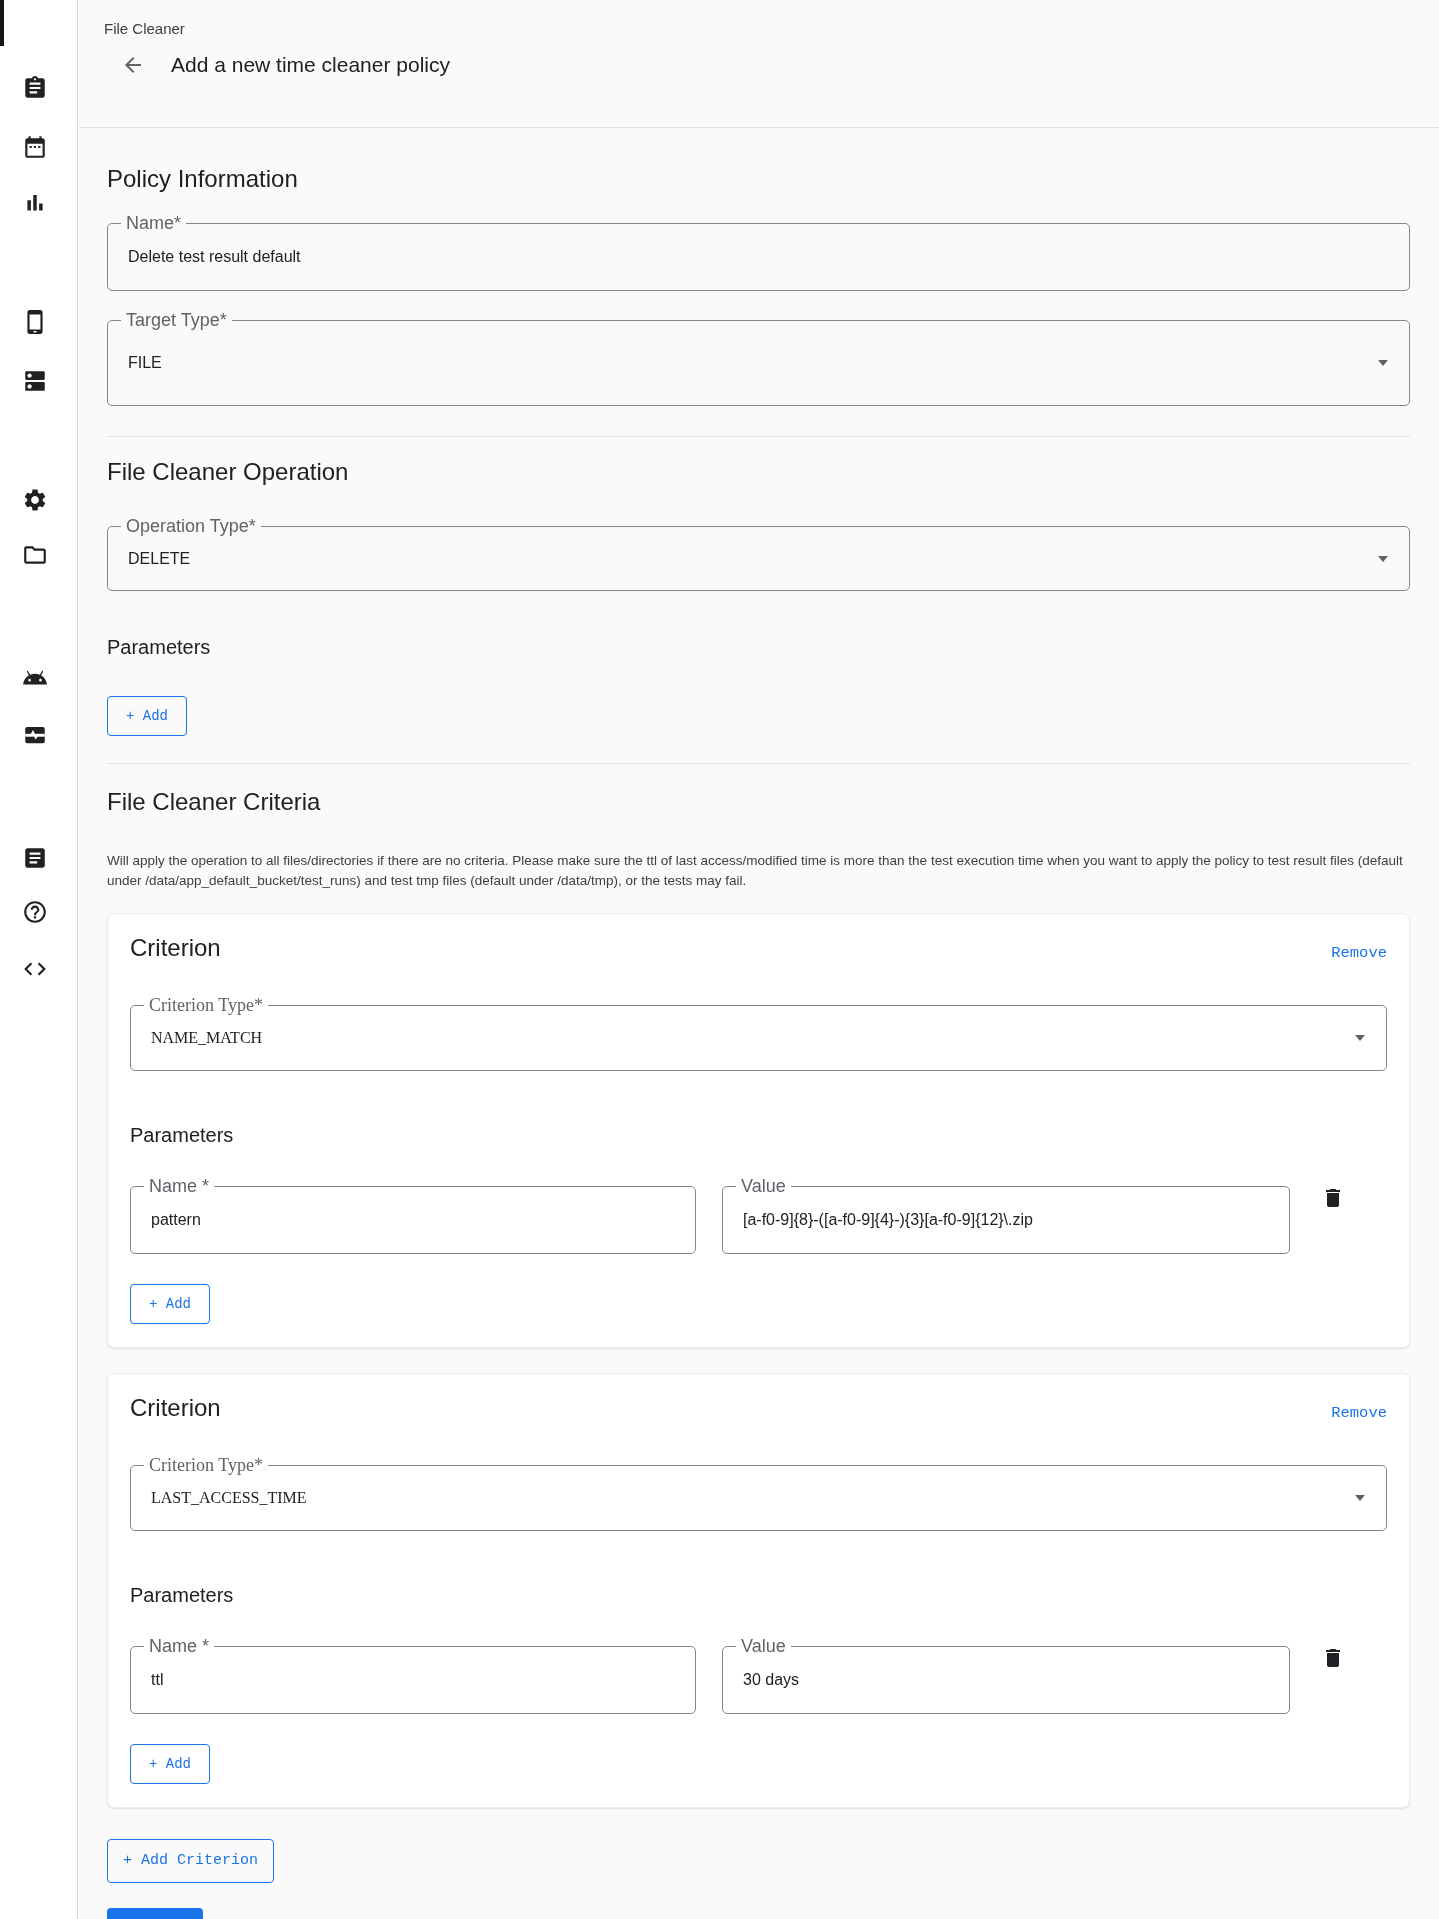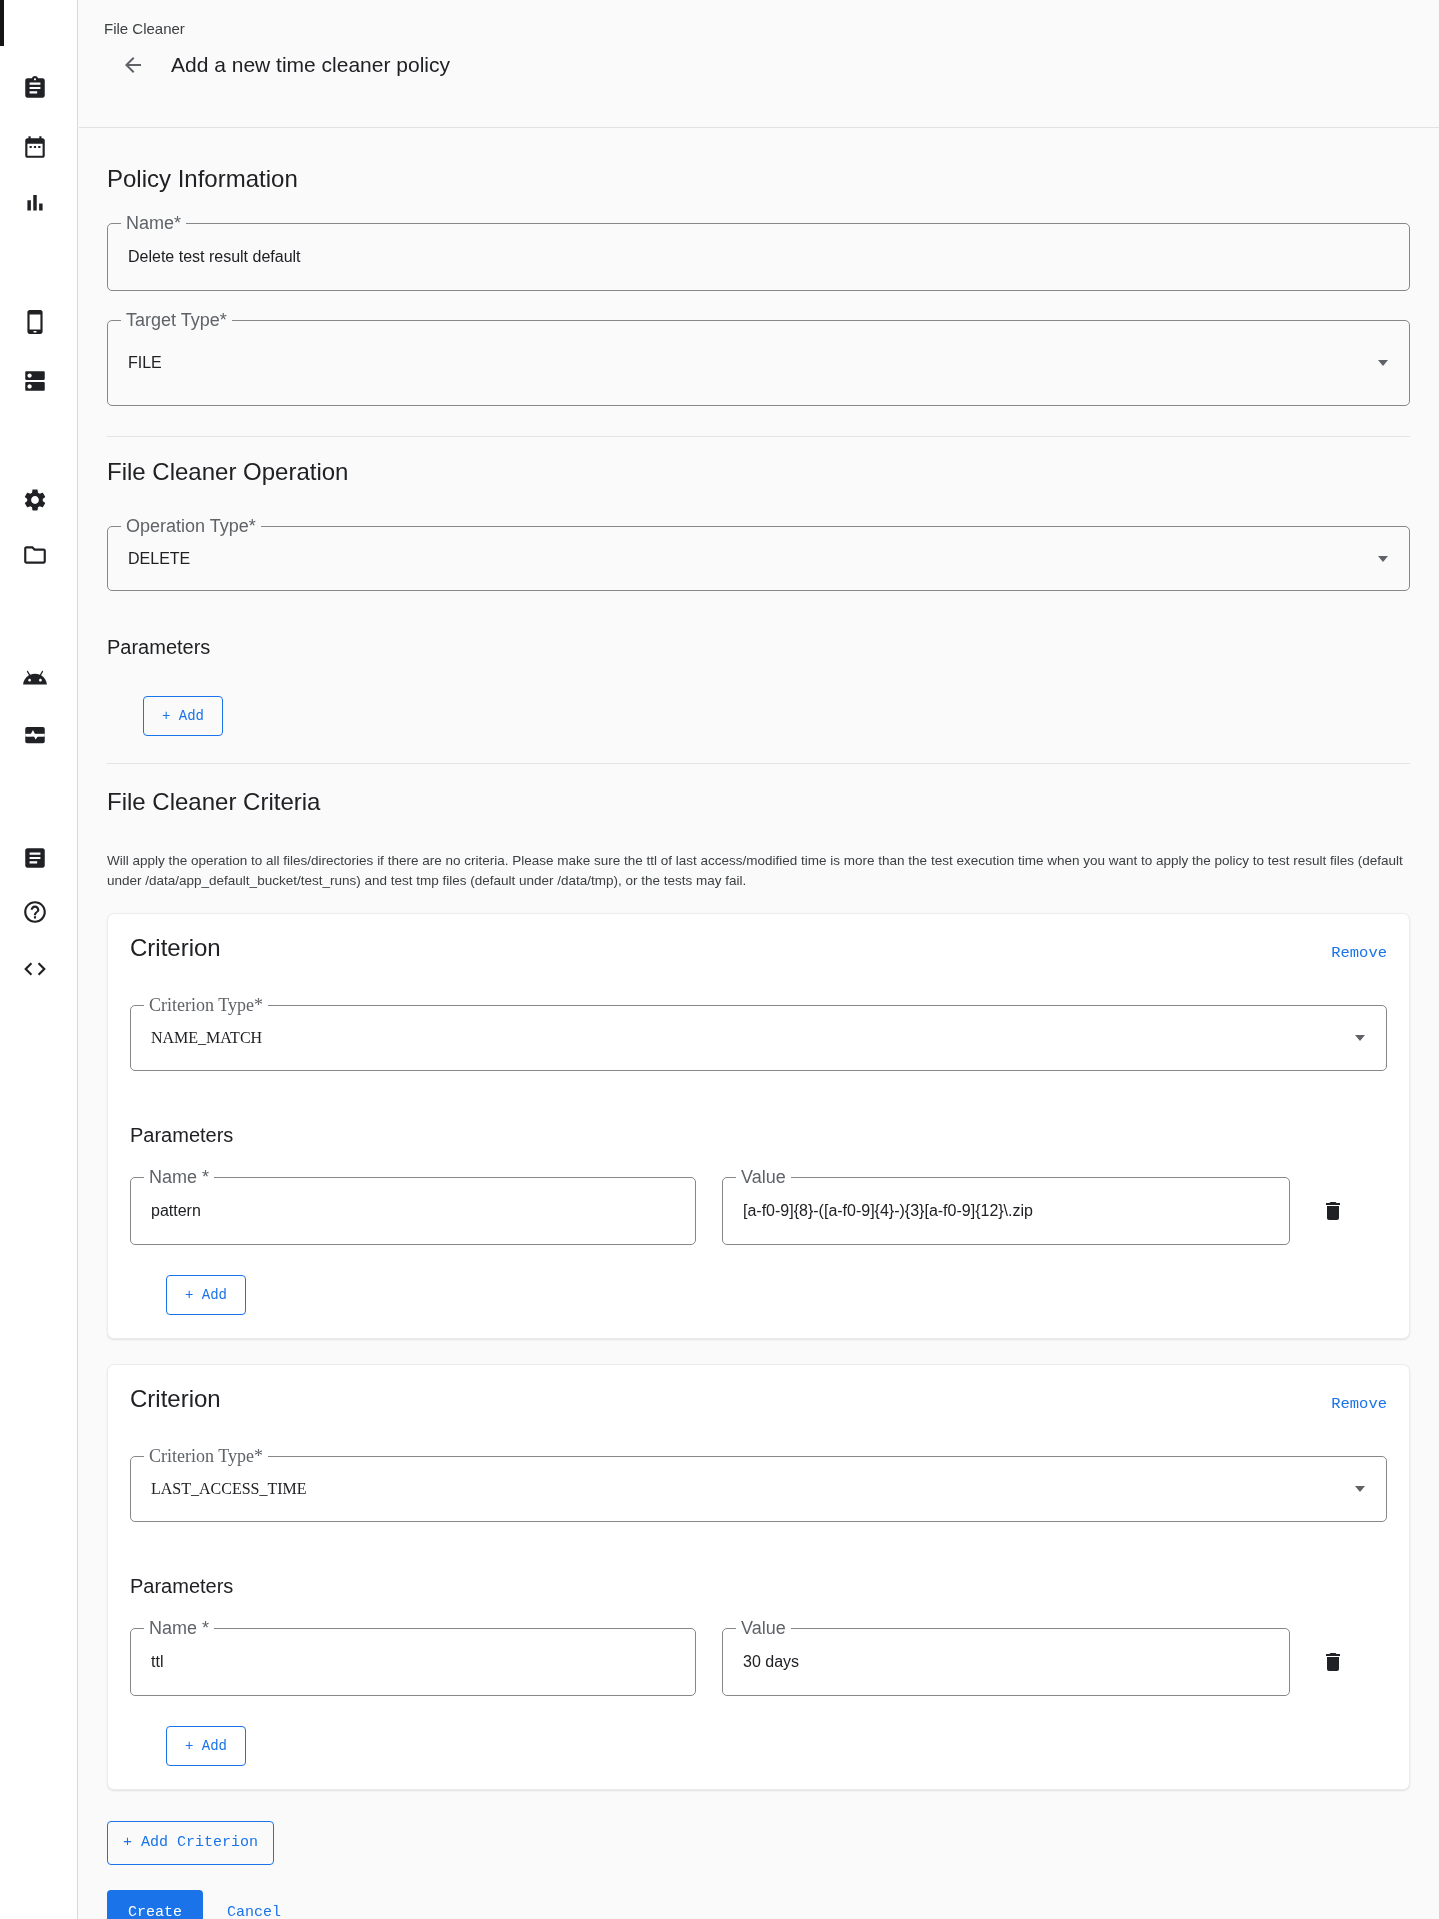--- a/index.html
+++ b/index.html
@@ -62,21 +62,21 @@
   hr.divider { border:none; border-top:1px solid #e4e4e4; }
   .hr1 { margin-top:30px; }
   .hr2 { margin-top:27px; }
 
   .params-head-op { margin-top:45px; }
 
   .btn-add {
     margin-top:37px; display:inline-block; height:40px; padding:0 18px;
     border:1px solid #1a73e8; border-radius:4px; background:transparent;
     color:#1a73e8; font-family:"Liberation Mono", monospace; font-size:14px;
-    line-height:38px; cursor:pointer;margin-left:36px;
+    line-height:38px; cursor:pointer;
   }
   .desc {
     margin-top:35px; font-size:13.5px; line-height:19.5px; color:#3c4043;
     max-width:1305px;
   }
 
   
   .card {
     margin-top:23px; background:#ffffff; border:1px solid #ececec;
     border-radius:7px; box-shadow:0 1px 2px rgba(0,0,0,0.10);
@@ -85,21 +85,21 @@
   .card + .card { margin-top:25px; }
   .card .field-label { background:#ffffff; }
   .card-title-row { display:flex; justify-content:space-between; align-items:flex-end; }
   .card-title { font-size:24px; font-weight:400; color:#202124; line-height:28px; }
   .remove-link {
     color:#1a73e8; font-family:"Liberation Mono", monospace; font-size:15.5px;
     cursor:pointer; text-decoration:none;
   }
   .f-criterion { margin-top:43px; height:66px;font-family:Liberation Serif, serif; }
   .card h3.sub { margin-top:53px; }
-  .param-row { margin-top:30px; display:flex; align-items:center; }
+  .param-row { margin-top:39px; display:flex; align-items:flex-start; }
   .f-pname { width:566px; height:68px; }
   .f-pvalue { width:568px; height:68px; margin-left:26px; }
   .trash-btn { margin-left:31px; width:24px; height:24px; cursor:pointer; background:none; border:none; padding:0; }
   .trash-btn svg { width:24px; height:24px; fill:#202124; display:block; }
   .card .btn-add { margin-top:30px; }
 
   .btn-add-criterion {
     margin-top:31px; display:inline-block; height:44px; padding:0 15px;
     border:1px solid #1a73e8; border-radius:4px; background:transparent;
     color:#1a73e8; font-family:"Liberation Mono", monospace; font-size:15px;

